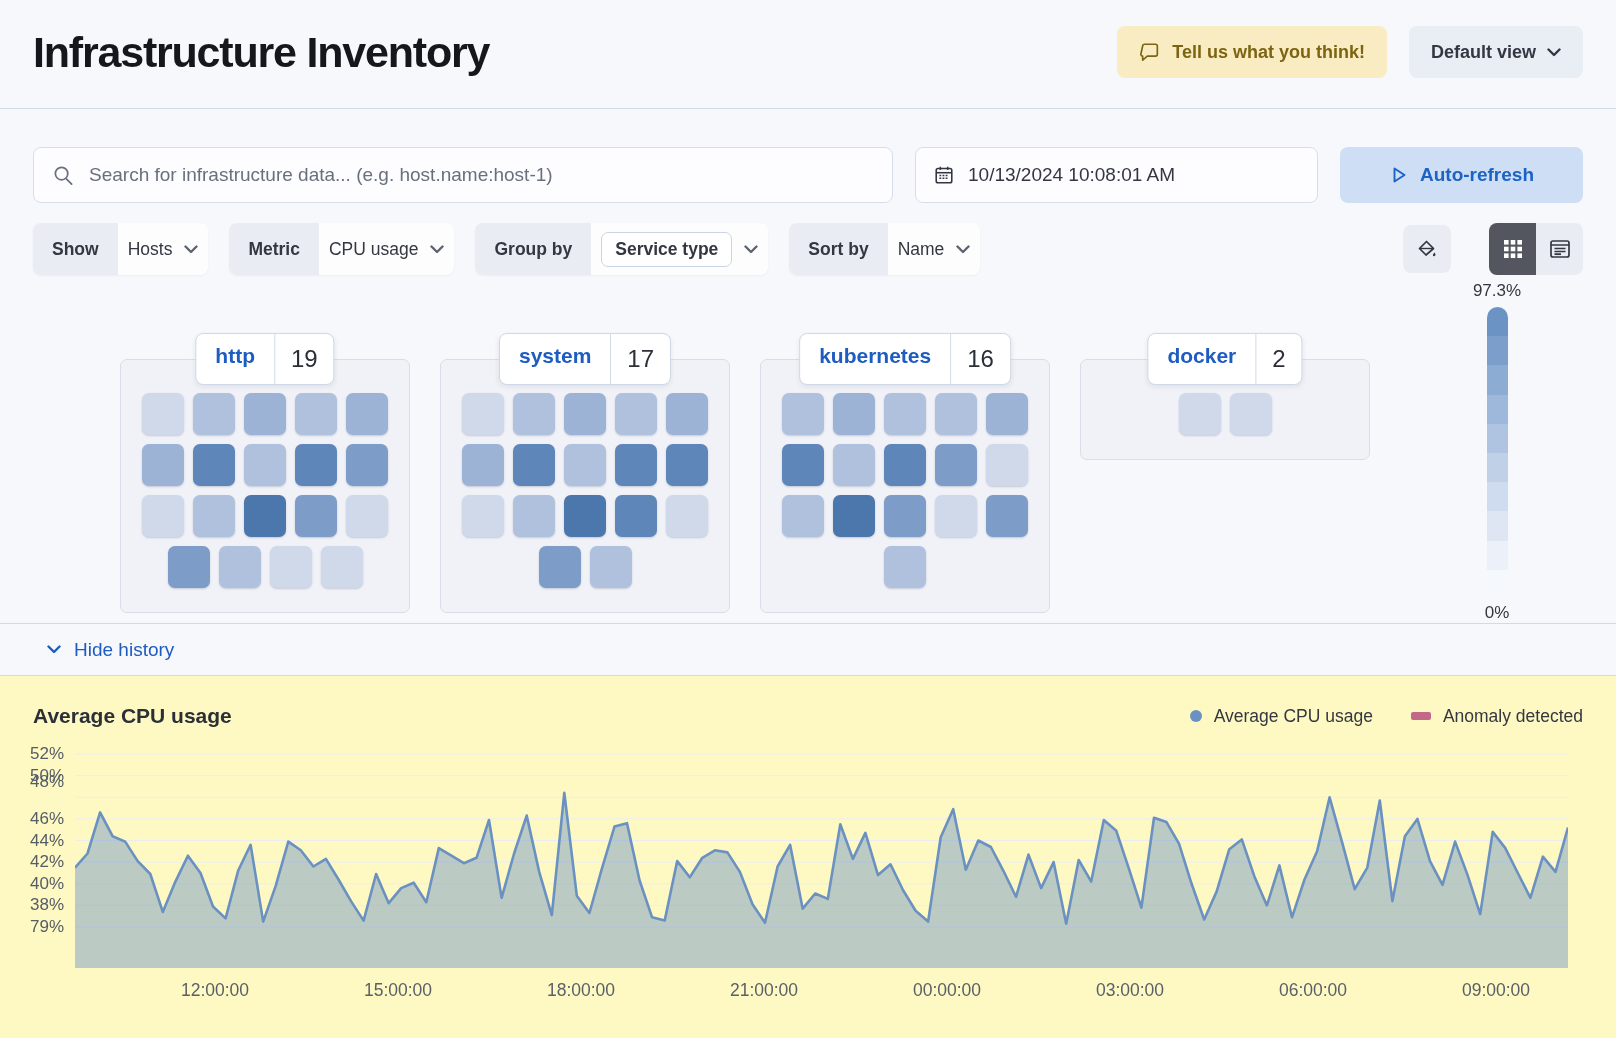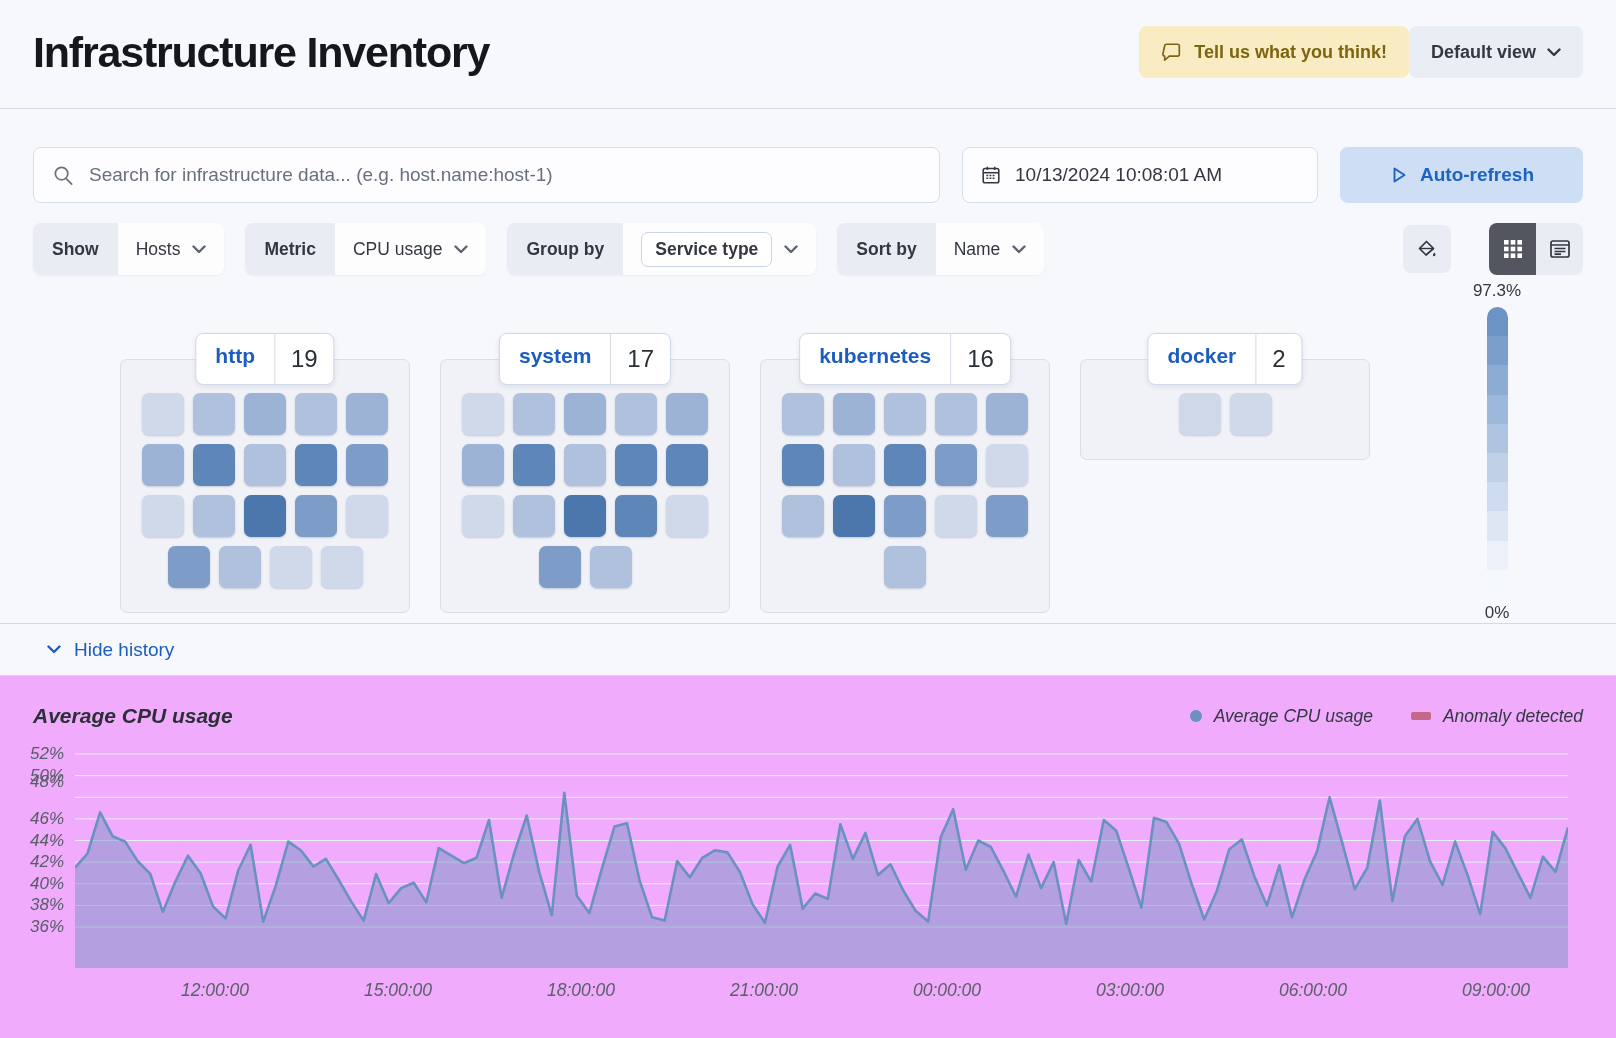--- a/index.html
+++ b/index.html
@@ -9,49 +9,49 @@
     background:#f7f8fc;
     color:#343741;
     overflow:hidden;
   }
   .page { width:1616px; height:1038px; display:flex; flex-direction:column; }
 
   
   .hdr { display:flex; align-items:center; justify-content:space-between;
          padding:26px 33px 30px; border-bottom:1px solid #d3dae6; }
   .hdr h1 { font-size:43px; font-weight:800; letter-spacing:-1.2px; color:#16171d; }
-  .hdr-right { display:flex; align-items:center; }
+  .hdr-right { display:flex; gap:22px; align-items:center; }
   .btn { height:52px; display:inline-flex; align-items:center; gap:11px;
          border:none; border-radius:8px; font-family:inherit; font-size:18px;
          font-weight:600; padding:0 22px; cursor:pointer; }
   .btn-feedback { background:#f9ecc3; color:#7c6410; }
   .btn-view { background:#e9edf4; color:#343741; }
   .chev { width:14px; height:9px; }
   .chev polyline { fill:none; stroke:currentColor; stroke-width:2.4; stroke-linecap:round; stroke-linejoin:round; }
 
   
   .controls { display:flex; gap:22px; padding:38px 33px 0; align-items:center; }
   .search-box { flex:1; height:56px; background:#fdfdff; border:1px solid #d8dee9;
                 border-radius:8px; display:flex; align-items:center; gap:14px; padding:8px 18px; }
   .search-box input { border:none; outline:none; background:transparent; flex:1;
                       font-family:inherit; font-size:19px; color:#343741; }
   .search-box input::placeholder { color:#69707d; }
-  .date-box { width:356px; height:56px; background:#fdfdff; border:1px solid #d8dee9;
+  .date-box { width:403px; height:56px; background:#fdfdff; border:1px solid #d8dee9;
               border-radius:8px; display:flex; align-items:center; gap:13px; padding:0 17px;
               font-size:19px; color:#343741; cursor:pointer; }
   .btn-refresh { width:243px; height:56px; justify-content:center; background:#cddef5; color:#1c63c4; font-size:19px; }
 
   
   .toolbar { display:flex; align-items:center; gap:21px; padding:20px 33px 0; }
   .pill { display:flex; height:52px; border-radius:8px; overflow:hidden;
           box-shadow:0 1px 2px rgba(30,40,70,.05); cursor:pointer; }
   .pill .plabel { background:#e9edf3; display:flex; align-items:center; padding:0 19px;
                   font-size:17.5px; font-weight:700; color:#343741; }
   .pill .pvalue { background:#fdfdfe; display:flex; align-items:center; gap:12px;
-                  padding:0 18px; font-size:17.5px; color:#343741; }
+                  padding:0 10px; font-size:17.5px; color:#343741; }
   .pill .pvalue .chev { color:#5d6470; }
   .framed { border:1px solid #c9d4e5; border-radius:7px; padding:6px 13px; background:#fff; font-weight:600; }
   .toolbar-right { margin-left:auto; display:flex; align-items:center; gap:38px; }
   .icon-btn { width:48px; height:48px; border:none; border-radius:8px; background:#e9edf3;
               color:#343741; display:flex; align-items:center; justify-content:center; cursor:pointer; }
   .toggle { display:flex; border-radius:8px; overflow:hidden; height:52px; }
   .toggle .tg { width:47px; border:none; display:flex; align-items:center; justify-content:center; cursor:pointer; }
   .tg-grid { background:#53565f; color:#ffffff; }
   .tg-table { background:#e9edf3; color:#343741; }
 
@@ -77,21 +77,21 @@
                display:flex; flex-direction:column; }
   .scale-bar div { flex:1; }
   .scale .smin { font-size:17px; color:#343741; margin-top:4px; }
 
   
   .history-row { height:53px; border-top:1px solid #d3dae6; border-bottom:1px solid #d3dae6;
                  display:flex; align-items:center; gap:13px; padding-left:47px;
                  color:#1d5cc0; font-size:19px; font-weight:500; cursor:pointer; }
 
   
-  .chart-sec { flex:1; background:#f0abfc; padding-top:28px;font-style:italic; }
+  .chart-sec { flex:1; background:#fef9c3; padding-top:28px; }
   .chart-head { display:flex; align-items:center; padding:0 33px; }
   .chart-title { font-size:21px; font-weight:700; color:#2b2f36; }
   .chart-legend { margin-left:auto; display:flex; gap:38px; align-items:center; }
   .leg-item { display:flex; align-items:center; gap:12px; font-size:17.5px; color:#343741; }
   .leg-dot { width:12px; height:12px; border-radius:50%; }
   .leg-rect { width:20px; height:8px; border-radius:2px; }
 
   .plot { position:relative; margin-top:18px; height:250px; }
   .yaxis { position:absolute; left:0; top:0; width:66px; height:222px; }
   .ylab { position:absolute; right:2px; width:60px; text-align:right;
@@ -405,21 +405,21 @@
     <div class="plot">
       <div class="yaxis" id="yaxis">
           <div class="ylab" style="top: -2px;">52%</div>
           <div class="ylab" style="top: 19.63px;">50%</div>
           <div class="ylab" style="top: 26px;">48%</div>
           <div class="ylab" style="top: 62.89px;">46%</div>
           <div class="ylab" style="top: 84.52px;">44%</div>
           <div class="ylab" style="top: 106.15px;">42%</div>
           <div class="ylab" style="top: 127.78px;">40%</div>
           <div class="ylab" style="top: 149.41px;">38%</div>
-          <div class="ylab" style="top: 171.04px;">36%</div>
+          <div class="ylab" style="top: 171.04px;">79%</div>
         </div>
       <svg id="chartsvg" width="1493" height="222">
           <line x1="0" x2="1493" y1="8" y2="8" stroke="#e9eef4" stroke-width="1"></line>
           <line x1="0" x2="1493" y1="29.63" y2="29.63" stroke="#e9eef4" stroke-width="1"></line>
           <line x1="0" x2="1493" y1="51.26" y2="51.26" stroke="#e9eef4" stroke-width="1"></line>
           <line x1="0" x2="1493" y1="72.89" y2="72.89" stroke="#e9eef4" stroke-width="1"></line>
           <line x1="0" x2="1493" y1="94.52" y2="94.52" stroke="#e9eef4" stroke-width="1"></line>
           <line x1="0" x2="1493" y1="116.14999999999999" y2="116.14999999999999" stroke="#e9eef4" stroke-width="1"></line>
           <line x1="0" x2="1493" y1="137.78" y2="137.78" stroke="#e9eef4" stroke-width="1"></line>
           <line x1="0" x2="1493" y1="159.41" y2="159.41" stroke="#e9eef4" stroke-width="1"></line>

